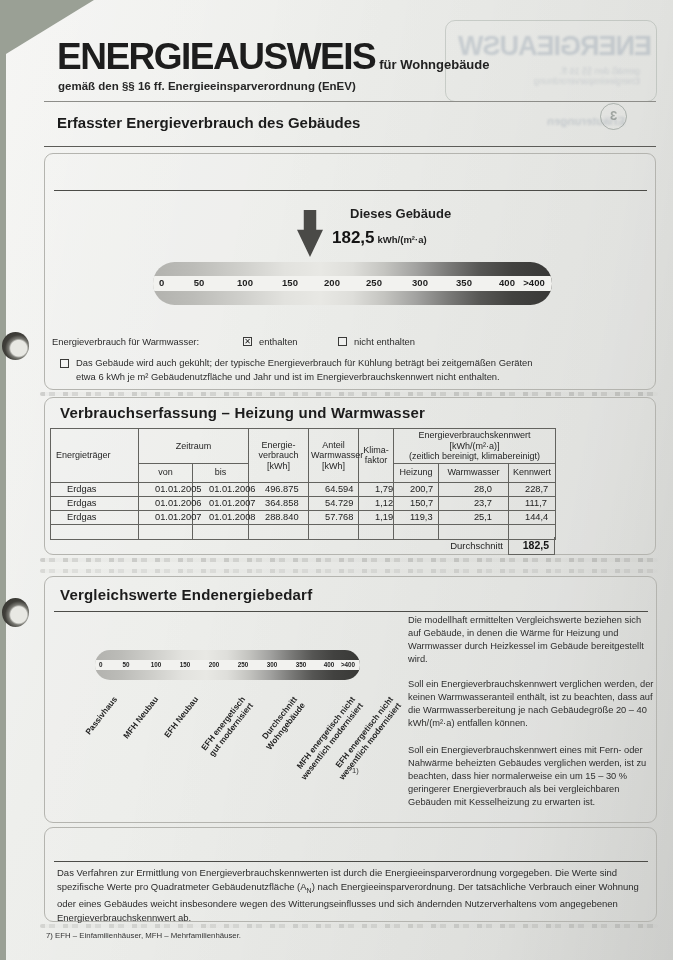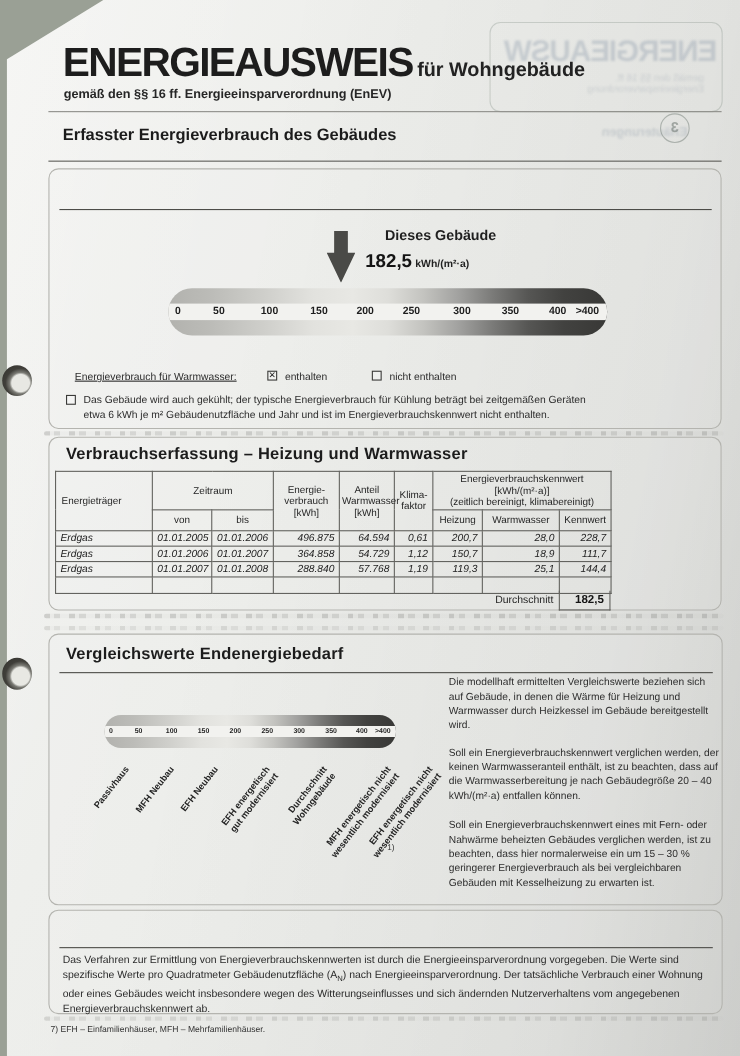--- a/index.html
+++ b/index.html
@@ -18,21 +18,21 @@
   }
   .paper::after {
     content:""; position:absolute; inset:0; pointer-events:none;
     background:linear-gradient(100deg, rgba(255,255,255,.18), rgba(0,0,0,0) 30%, rgba(0,0,0,.04) 78%, rgba(0,0,0,.10) 100%);
   }
   .abs { position:absolute; }
   .z { z-index:2; }
 
   
   .main-title { left:57px; top:36px; font-size:37px; font-weight:bold; letter-spacing:-1.5px; color:#1d1d1d; }
-  .title-suffix { font-size:18px; font-weight:bold; letter-spacing:0; margin-left:4px; color:#222; }
+  .title-suffix { font-size:13px; font-weight:bold; letter-spacing:0; margin-left:4px; color:#222; }
   .subtitle { left:58px; top:80px; font-size:11.5px; font-weight:bold; color:#262626; }
   .hline { height:0; border-top:1px solid #8d8d89; }
   .hline.dark { border-top-color:#5c5c58; }
   .section-heading { left:57px; top:114px; font-size:15px; font-weight:bold; color:#1b1b1b; }
 
   
   .box { border:1px solid #b4b4af; border-radius:9px; background:rgba(255,255,255,.06); }
   .box-title { position:absolute; left:15px; top:9px; font-size:15px; font-weight:bold; letter-spacing:.2px; color:#1c1c1c; }
   .box-rule { position:absolute; left:9px; right:8px; border-top:1px solid #4c4c48; }
 
@@ -60,21 +60,21 @@
   .cb {
     display:inline-block; width:9px; height:9px; border:1px solid #3a3a38;
     font-size:8px; line-height:8px; text-align:center; color:#222; background:rgba(255,255,255,.25);
     vertical-align:middle;
   }
 
   
   table.vtab { border-collapse:collapse; table-layout:fixed; }
   .vtab th, .vtab td { border:1px solid #63635f; font-weight:normal; }
   .vtab th { font-size:9px; line-height:10.5px; text-align:center; vertical-align:middle; padding:1px 2px; white-space:pre-line; color:#262626; }
-  .vtab td { font-size:9.3px; padding:1px 4px; height:14px; color:#222;font-style:italic; }
+  .vtab td { font-size:9.3px; padding:1px 16px; height:14px; color:#222; }
   .vtab .num { text-align:right; }
   .vtab .date { text-align:center; }
   .vtab .emptyrow td { height:15px; }
   .durch-label { font-size:9.5px; text-align:right; color:#242424; }
   .durch-value {
     border-left:1px solid #63635f; border-right:1px solid #63635f; border-bottom:1px solid #63635f;
     font-size:10.5px; font-weight:bold; text-align:right; padding-right:5px; line-height:17px; color:#141414;
   }
 
   
@@ -150,21 +150,21 @@
     <span class="tick" style="left:137px">150</span>
     <span class="tick" style="left:179px">200</span>
     <span class="tick" style="left:221px">250</span>
     <span class="tick" style="left:267px">300</span>
     <span class="tick" style="left:311px">350</span>
     <span class="tick" style="left:354px">400</span>
     <span class="tick" style="left:381px">&gt;400</span>
   </div>
 </div>
 
-<div class="abs z smalltext" style="left:68px; top:336px;text-decoration:underline;">Energieverbrauch für Warmwasser:</div>
+<div class="abs z smalltext" style="left:52px; top:336px;">Energieverbrauch für Warmwasser:</div>
 <span class="abs z cb" style="left:243px; top:337px;"><span>✕</span></span>
 <div class="abs z smalltext" style="left:259px; top:336px;">enthalten</div>
 <span class="abs z cb" style="left:338px; top:337px;"></span>
 <div class="abs z smalltext" style="left:354px; top:336px;">nicht enthalten</div>
 
 <span class="abs z cb" style="left:60px; top:359px;"></span>
 <div class="abs z smalltext" style="left:76px; top:357px;">Das Gebäude wird auch gekühlt; der typische Energieverbrauch für Kühlung beträgt bei zeitgemäßen Geräten</div>
 <div class="abs z smalltext" style="left:76px; top:371px;">etwa 6 kWh je m² Gebäudenutzfläche und Jahr und ist im Energieverbrauchskennwert nicht enthalten.</div>
 
 <div class="abs z box" style="left:44px; top:397px; width:612px; height:158px;">
@@ -204,34 +204,34 @@
     <th>Heizung</th>
     <th>Warmwasser</th>
     <th>Kennwert</th>
   </tr>
   <tr>
     <td>Erdgas</td>
     <td class="date">01.01.2005</td>
     <td class="date">01.01.2006</td>
     <td class="num">496.875</td>
     <td class="num">64.594</td>
-    <td class="num">0,61</td>
+    <td class="num">1,79</td>
     <td class="num">200,7</td>
     <td class="num">28,0</td>
     <td class="num">228,7</td>
   </tr>
   <tr>
     <td>Erdgas</td>
     <td class="date">01.01.2006</td>
     <td class="date">01.01.2007</td>
     <td class="num">364.858</td>
     <td class="num">54.729</td>
     <td class="num">1,12</td>
     <td class="num">150,7</td>
-    <td class="num">18,9</td>
+    <td class="num">23,7</td>
     <td class="num">111,7</td>
   </tr>
   <tr>
     <td>Erdgas</td>
     <td class="date">01.01.2007</td>
     <td class="date">01.01.2008</td>
     <td class="num">288.840</td>
     <td class="num">57.768</td>
     <td class="num">1,19</td>
     <td class="num">119,3</td>

